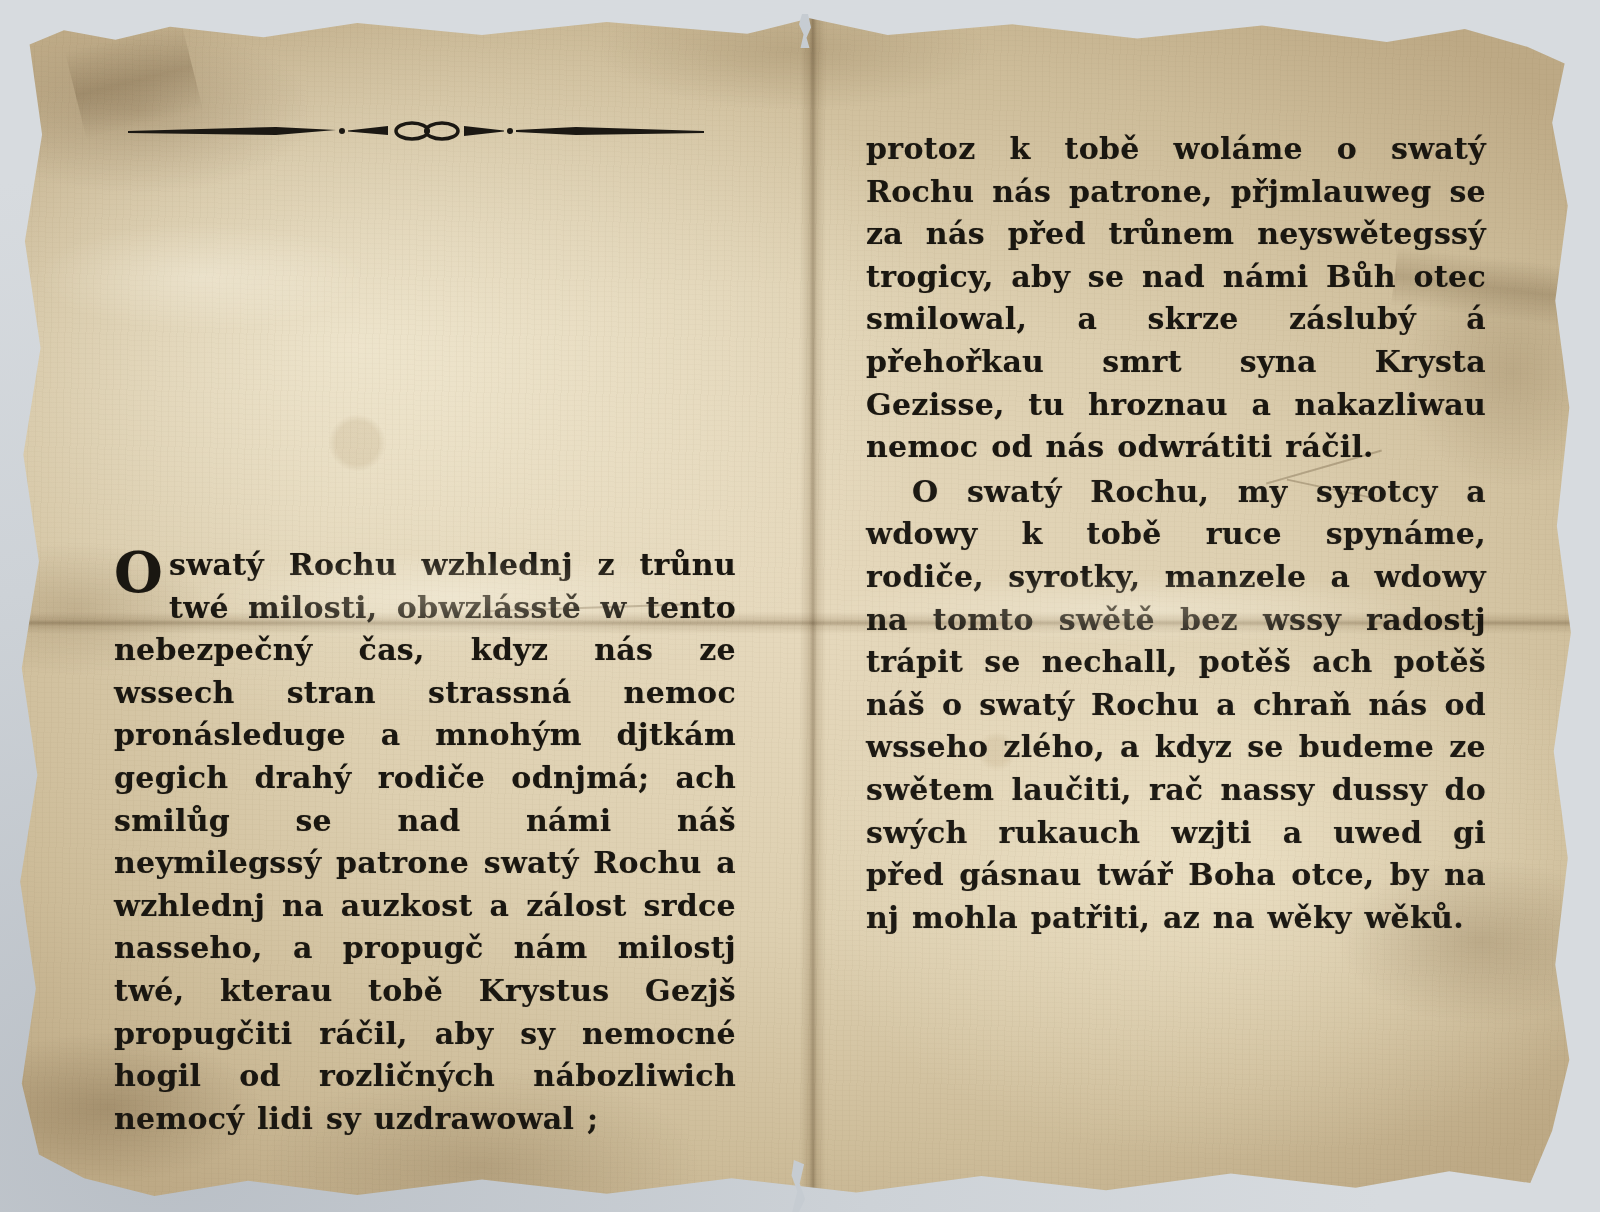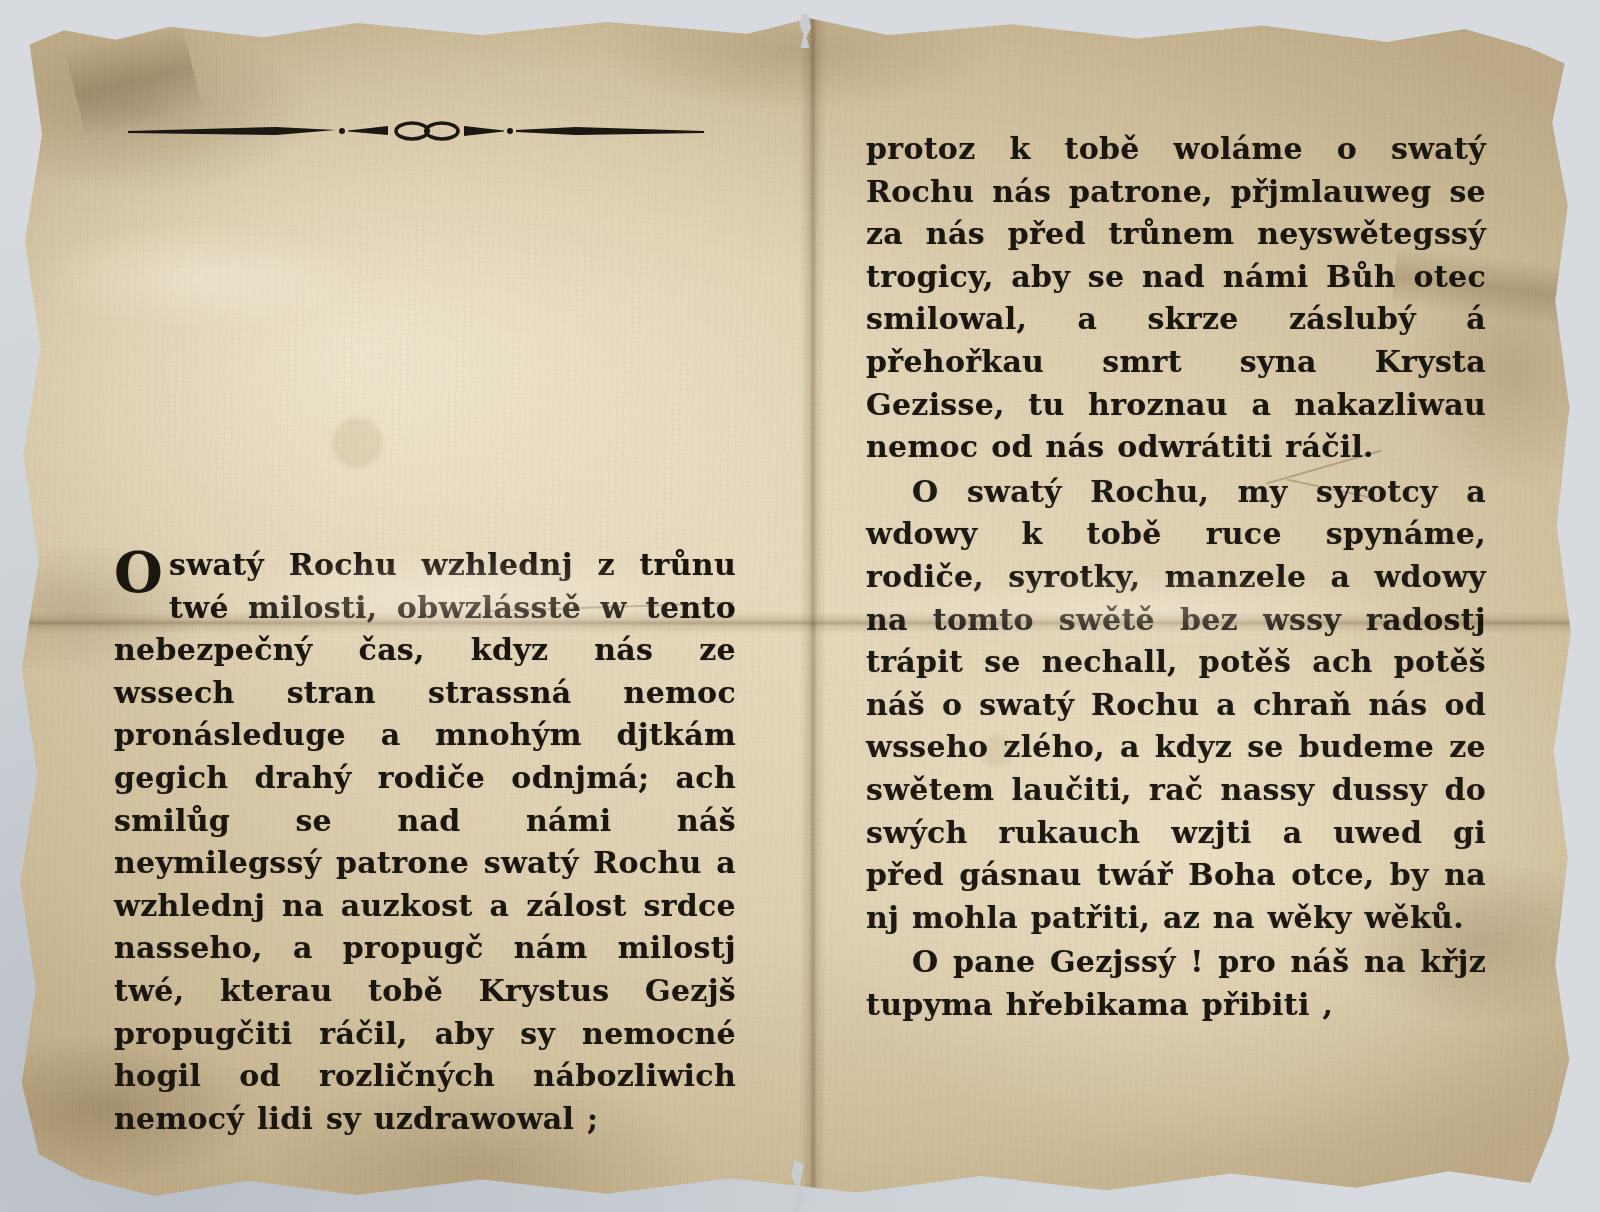--- a/index.html
+++ b/index.html
@@ -198,23 +198,20 @@
       </p>
     </div>
 
     <div class="col col-right">
       <p class="para">
         <span>protoz k tobě woláme o swatý Rochu nás patrone, přjmlauweg se za nás před trůnem neyswětegssý trogicy, aby se nad námi Bůh otec smilowal, a skrze záslubý á přehořkau smrt syna Krysta Gezisse, tu hroznau a nakazliwau nemoc od nás odwrátiti ráčil.</span>
       </p>
       <p class="para indent">
         <span>O swatý Rochu, my syrotcy a wdowy k tobě ruce spynáme, rodiče, syrotky, manzele a wdowy na tomto swětě bez wssy radostj trápit se nechall, potěš ach potěš náš o swatý Rochu a chraň nás od wsseho zlého, a kdyz se budeme ze swětem laučiti, rač nassy dussy do swých rukauch wzjti a uwed gi před gásnau twář Boha otce, by na nj mohla patřiti, az na wěky wěků.</span>
       </p>
-      <p class="para indent">
-        <span>O pane Gezjssý ! pro náš na křjz tupyma hřebikama přibiti ,</span>
-      </p>
     </div>
 
     <div class="fold-v"></div>
     <div class="fold-h"></div>
     <div class="crease" style="left:60px; top:20px; width:120px; height:90px; transform:rotate(-14deg);"></div>
     <div class="crease" style="left:1380px; top:240px; width:170px; height:60px; transform:rotate(7deg);"></div>
 
     <div class="scratch" style="left:1250px; top:450px; width:120px; transform:rotate(-16deg);"></div>
     <div class="scratch" style="left:1272px; top:472px; width:90px; transform:rotate(12deg);"></div>
     <div class="scratch" style="left:470px; top:590px; width:250px; transform:rotate(-2deg);"></div>

